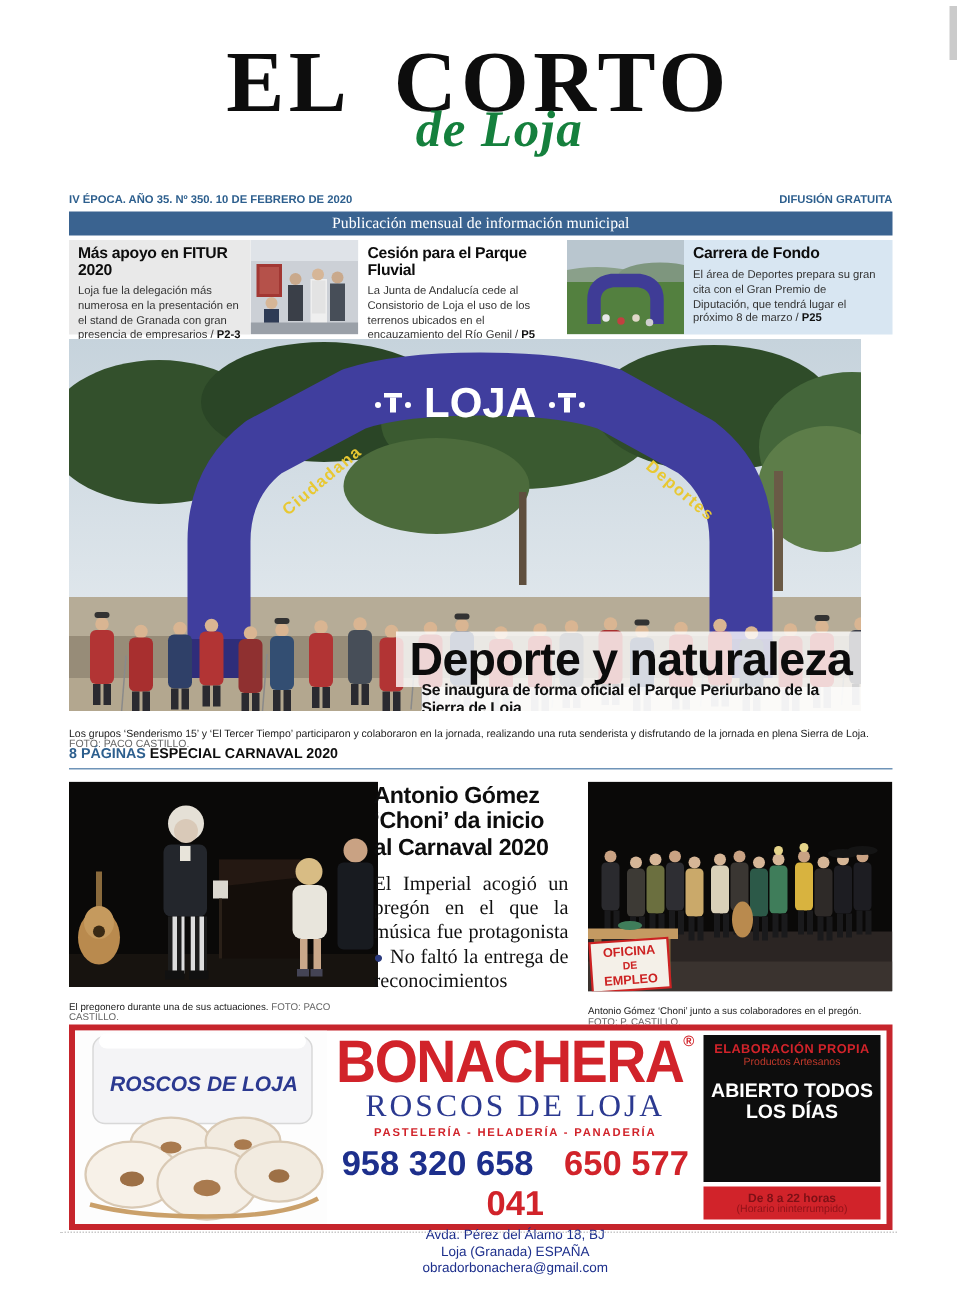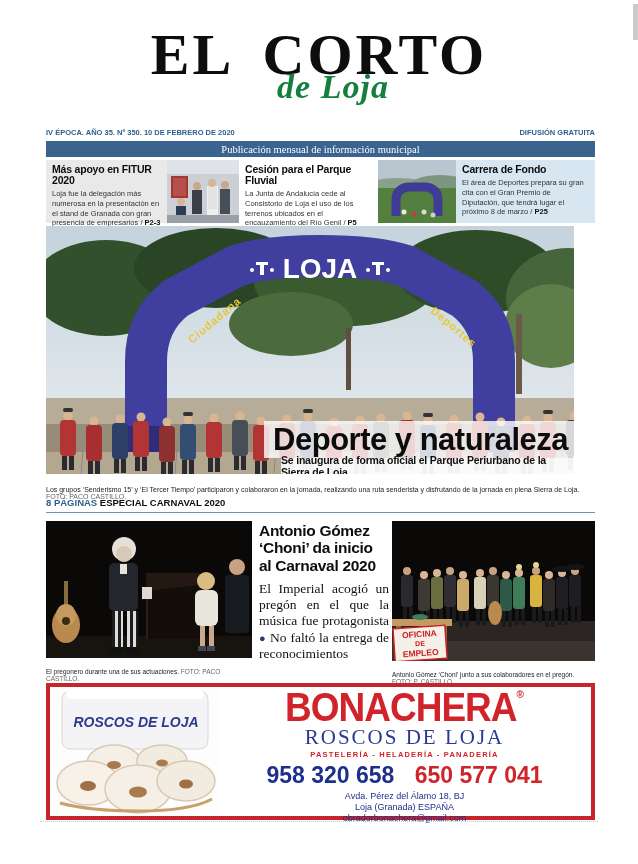--- a/index.html
+++ b/index.html
@@ -49,21 +49,21 @@
   .credit{color:#666;}
 
   
   .sec-head{position:absolute;top:497px;left:46px;font-size:9.5px;font-weight:bold;color:#0d0d0d;}
   .sec-head .pages{color:#2d5f8e;}
   .sec-rule{position:absolute;top:512px;left:46px;width:549px;height:1px;background:#6f94b8;}
 
   
   .cfig-left{position:absolute;top:521px;left:46px;width:206px;height:137px;overflow:hidden;}
   .cfig-right{position:absolute;top:521px;left:392px;width:203px;height:140px;overflow:hidden;}
-  .ccol{position:absolute;top:522px;left:259px;width:130px;}
+  .ccol{position:absolute;top:522px;left:249px;width:130px;}
   .ccol h2{margin:0;font-size:15.5px;line-height:1.12;color:#0d0d0d;letter-spacing:-0.3px;}
   .ccol .body{margin-top:7px;font-family:"Liberation Serif",serif;font-size:13.5px;
               line-height:1.2;text-align:justify;color:#111;}
   .bullet{color:#2b3a7e;font-size:11px;}
   .cap-left{position:absolute;top:661px;left:46px;width:206px;font-size:6.5px;color:#222;}
   .cap-right{position:absolute;top:664px;left:392px;width:203px;font-size:6.5px;color:#222;}
 
   
   .ad{position:absolute;top:683px;left:46px;width:549px;height:137px;box-sizing:border-box;
       border:4px solid #c6252c;background:#fff;display:flex;}
@@ -465,16 +465,28 @@
       <div class="ad-phones">
         <span class="ad-phone1">958 320 658</span>
         <span class="ad-phone2">650 577 041</span>
       </div>
       <div class="ad-address">
         <div>Avda. Pérez del Álamo 18, BJ</div>
         <div>Loja (Granada) ESPAÑA</div>
         <div>obradorbonachera@gmail.com</div>
       </div>
     </div>
+    <div class="ad-right">
+      <div class="ad-black">
+        <div class="ad-elab">ELABORACIÓN PROPIA</div>
+        <div class="ad-artesanos">Productos Artesanos</div>
+        <div class="ad-open">ABIERTO TODOS</div>
+        <div class="ad-open" style="margin-top:0;">LOS DÍAS</div>
+      </div>
+      <div class="ad-redbox">
+        <div class="ad-hours1">De 8 a 22 horas</div>
+        <div class="ad-hours2">(Horario ininterrumpido)</div>
+      </div>
+    </div>
   </div>
 
   <div class="bottom-dotted"></div>
 </div>
 
 </body></html>

